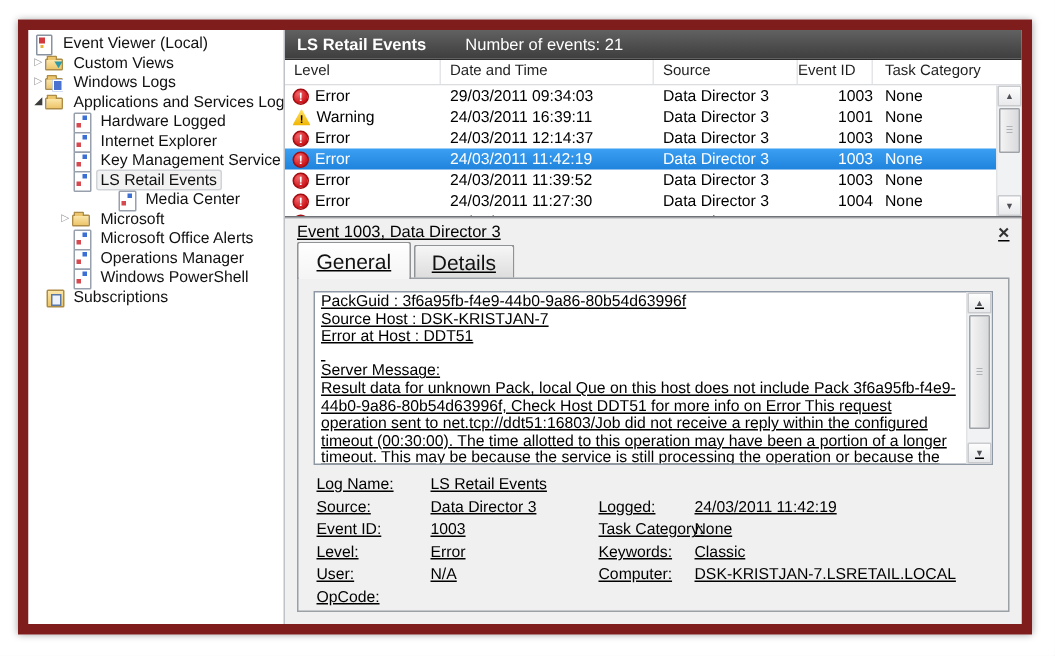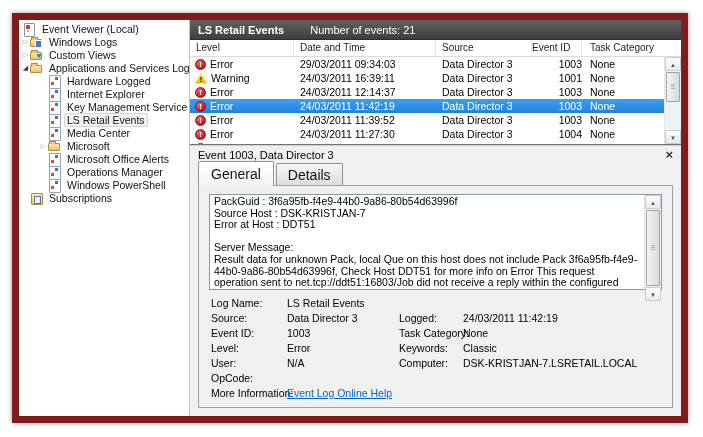--- a/index.html
+++ b/index.html
@@ -58,61 +58,61 @@
   .sbtn{height:14px;flex:none;text-align:center;font-size:6px;line-height:14px;color:#4d5055;background:linear-gradient(#fdfdfd,#e8e9eb);border:1px solid #c9cbce;border-radius:1px;}
   .sthumb{margin:1px;background:linear-gradient(90deg,#f4f4f4,#d9dadc);border:1px solid #9fa3a8;border-radius:1px;position:relative;}
   .sthumb::after{content:"";position:absolute;left:4px;right:4px;top:50%;margin-top:-3px;height:5px;
                  background:repeating-linear-gradient(#aeb1b5 0 1px,transparent 1px 2px);}
   .strack{flex:1;}
   .list-thumb{height:30px;flex:none;}
   .txt-thumb{height:76px;flex:none;}
   
   .splitter{height:2px;flex:none;background:#6f7276;border-bottom:1px solid #cfd0d2;}
   
-  .detail{flex:1;background:#f0f0f0;display:flex;flex-direction:column;min-height:0;}
+  .detail{flex:1;background:#f0f0f0;display:flex;flex-direction:column;min-height:0;text-decoration:underline;}
   .dtitle{height:18px;flex:none;display:flex;align-items:center;padding:0 8px;font-size:11px;color:#000;}
   .dtitle .tt{flex:1;}
   .closex{font-size:13px;font-weight:bold;color:#333;line-height:14px;cursor:default;}
   .tabs{height:21px;flex:none;padding-left:8px;display:flex;align-items:flex-end;}
   .tab{font-size:14px;padding:3px 11px 3px;border:1px solid #8f9396;border-bottom:none;border-radius:2px 2px 0 0;
        background:linear-gradient(#f6f6f6,#dcdcdc);margin-right:2px;margin-bottom:-1px;color:#111;cursor:default;}
   .tab.active{background:linear-gradient(#ffffff,#f4f4f4);padding:4px 12px 4px;z-index:3;position:relative;}
   .tabpage{flex:1;margin:0 8px 8px 8px;border:1px solid #9aa0a5;background:#f0f0f0;position:relative;z-index:1;overflow:hidden;}
-  .textbox{margin:8px 10px 0 10px;height:96px;background:#fff;border:1px solid #8e99a5;display:flex;}
+  .textbox{margin:8px 10px 0 10px;height:116px;background:#fff;border:1px solid #8e99a5;display:flex;}
   .msgcol{flex:1;overflow:hidden;padding:1px 4px 0 4px;font-size:10.5px;line-height:11.6px;color:#000;}
   .mline{min-height:11.6px;}
   .fields{margin:6px 8px 0 6px;}
   .frow{display:grid;grid-template-columns:76px 112px 64px 1fr;height:15px;line-height:15px;font-size:10.5px;color:#000;padding-left:6px;white-space:nowrap;}
   .flabel{color:#000;}
   .link{color:#0066cc;text-decoration:underline;cursor:pointer;}
 </style>
 </head>
 <body>
 
 <div class="stage">
   <div class="window">
 
     <div class="tree" id="tree">
         <div class="titem" style="padding-left: 4px;">
           <span class="ico event-viewer-icon"></span>
           <span class="tlabel">Event Viewer (Local)</span>
         </div>
         <div class="titem" style="padding-left: 2px;">
           <span class="arr c">▷</span>
+          <span class="ico custom-views-folder-icon">
+            <span class="fold"></span>
+          </span>
+          <span class="tlabel">Custom Views</span>
+        </div>
+        <div class="titem" style="padding-left: 2px;">
+          <span class="arr c">▷</span>
           <span class="ico windows-logs-folder-icon">
             <span class="fold"></span>
           </span>
           <span class="tlabel">Windows Logs</span>
-        </div>
-        <div class="titem" style="padding-left: 2px;">
-          <span class="arr c">▷</span>
-          <span class="ico custom-views-folder-icon">
-            <span class="fold"></span>
-          </span>
-          <span class="tlabel">Custom Views</span>
         </div>
         <div class="titem" style="padding-left: 2px;">
           <span class="arr e">◢</span>
           <span class="ico folder-icon">
             <span class="fold"></span>
           </span>
           <span class="tlabel">Applications and Services Logs</span>
         </div>
         <div class="titem" style="padding-left: 20px;">
           <span class="arr"></span>
@@ -127,21 +127,21 @@
         <div class="titem" style="padding-left: 20px;">
           <span class="arr"></span>
           <span class="ico event-log-icon"></span>
           <span class="tlabel">Key Management Service</span>
         </div>
         <div class="titem" style="padding-left: 20px;">
           <span class="arr"></span>
           <span class="ico event-log-icon"></span>
           <span class="tlabel sel">LS Retail Events</span>
         </div>
-        <div class="titem" style="padding-left: 20px;">
+        <div class="titem" style="padding-left: 20px; margin-left: 30px;">
           <span class="arr"></span>
           <span class="ico event-log-icon"></span>
           <span class="tlabel">Media Center</span>
         </div>
         <div class="titem" style="padding-left: 20px;">
           <span class="arr c">▷</span>
           <span class="ico folder-icon">
             <span class="fold"></span>
           </span>
           <span class="tlabel">Microsoft</span>

